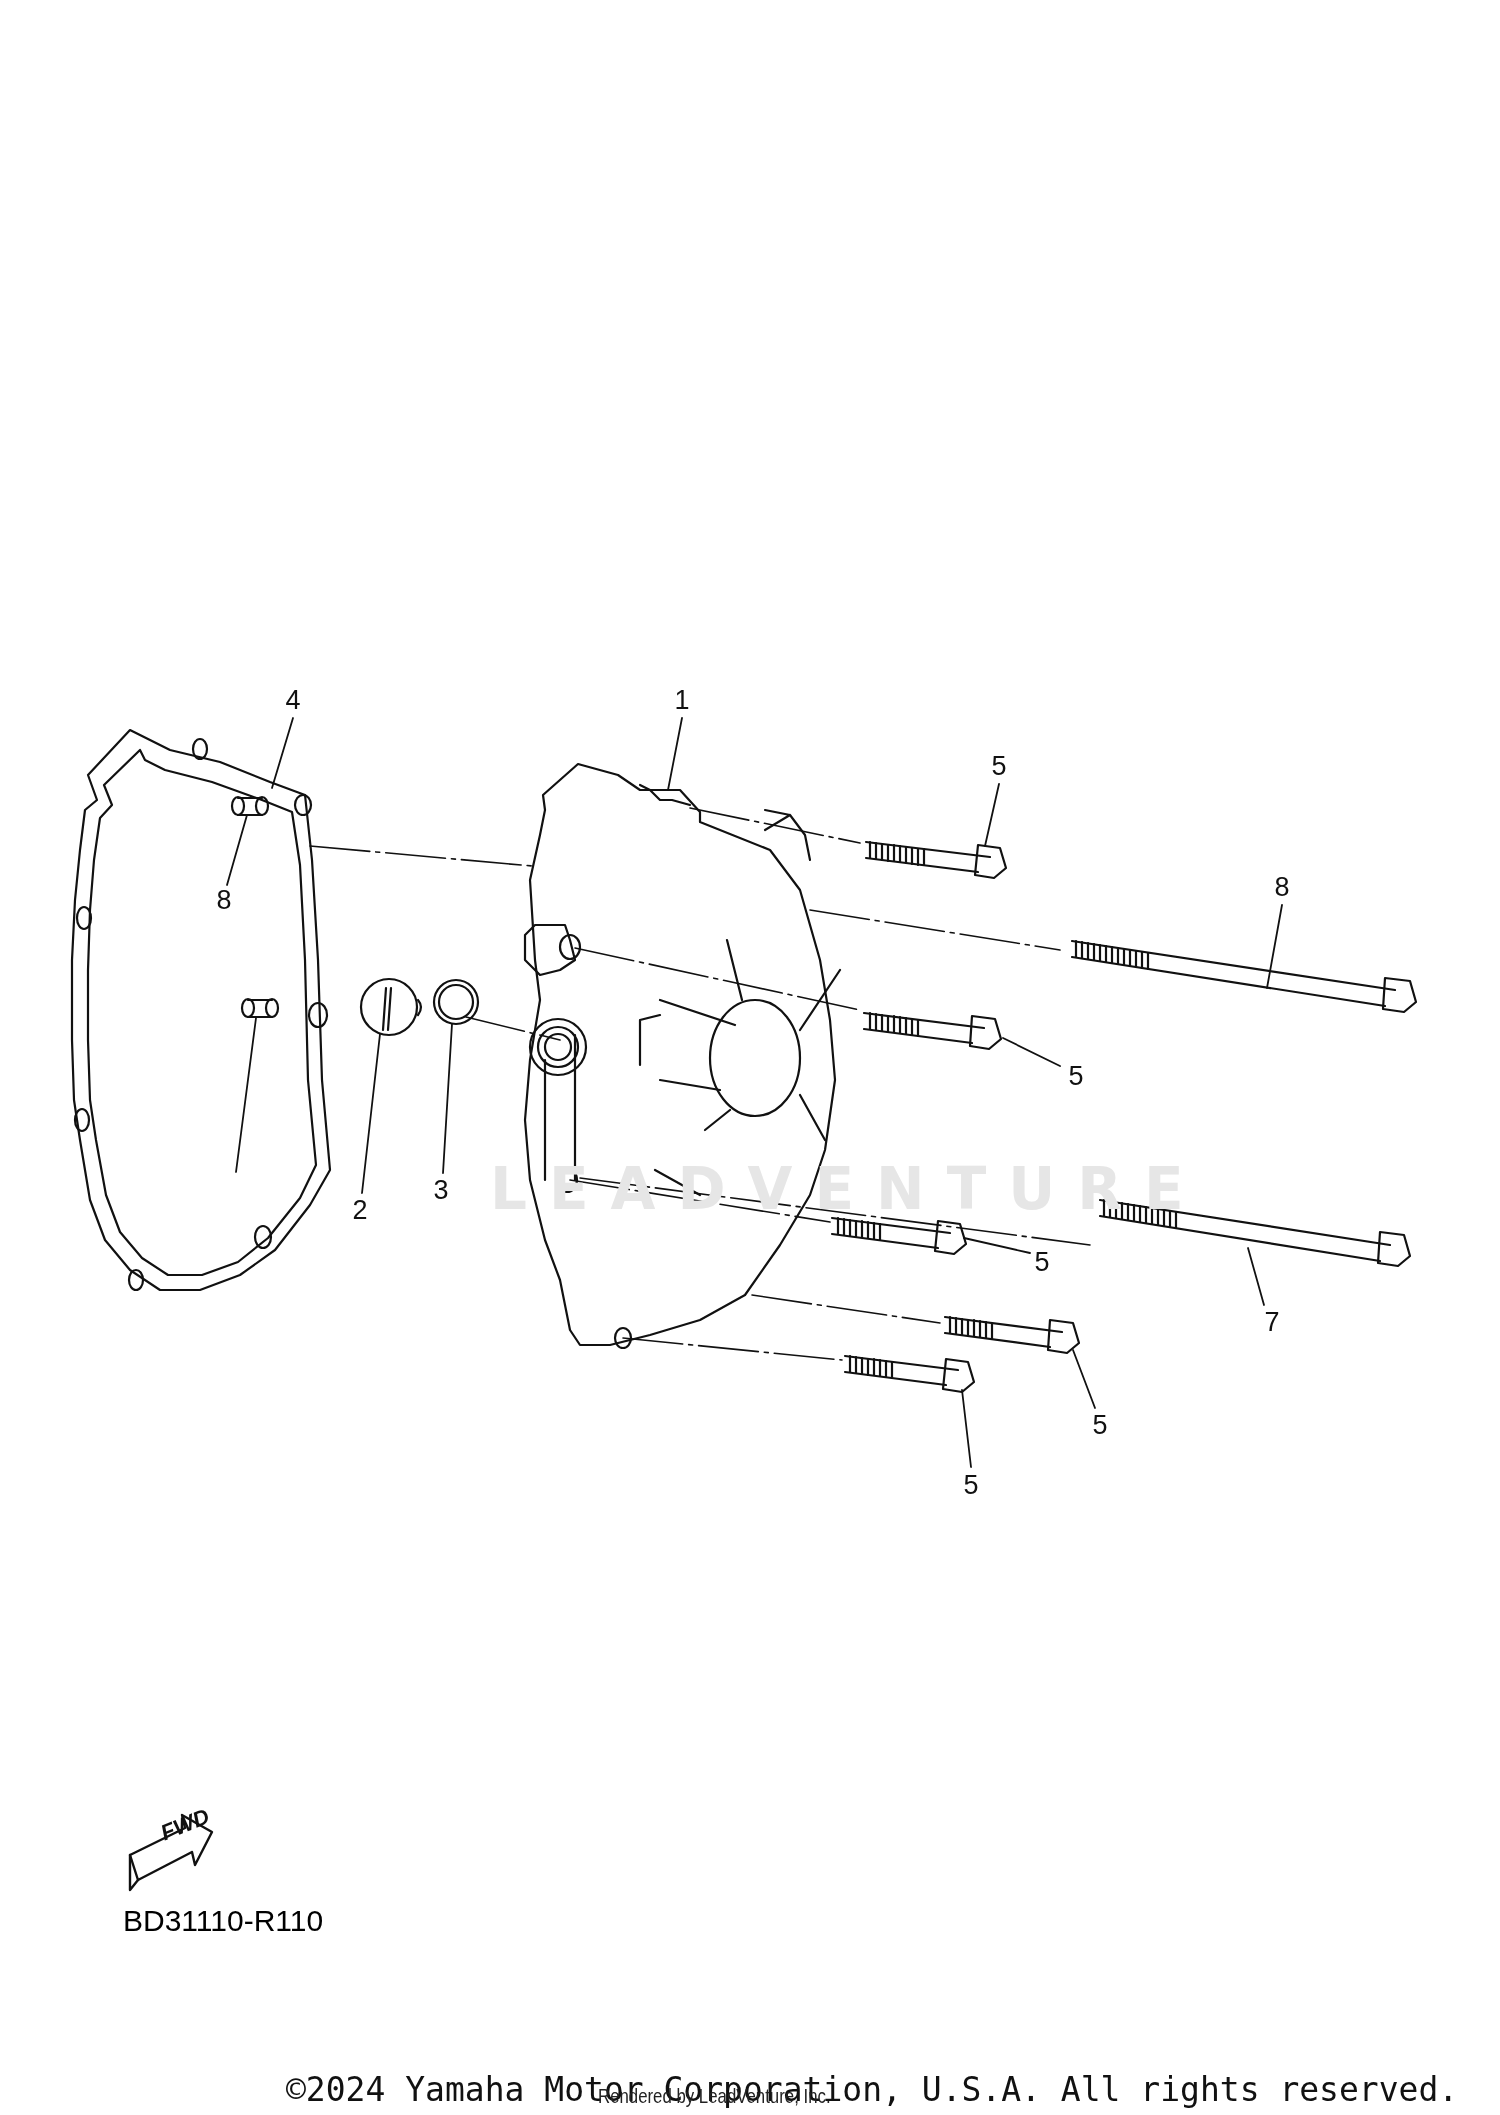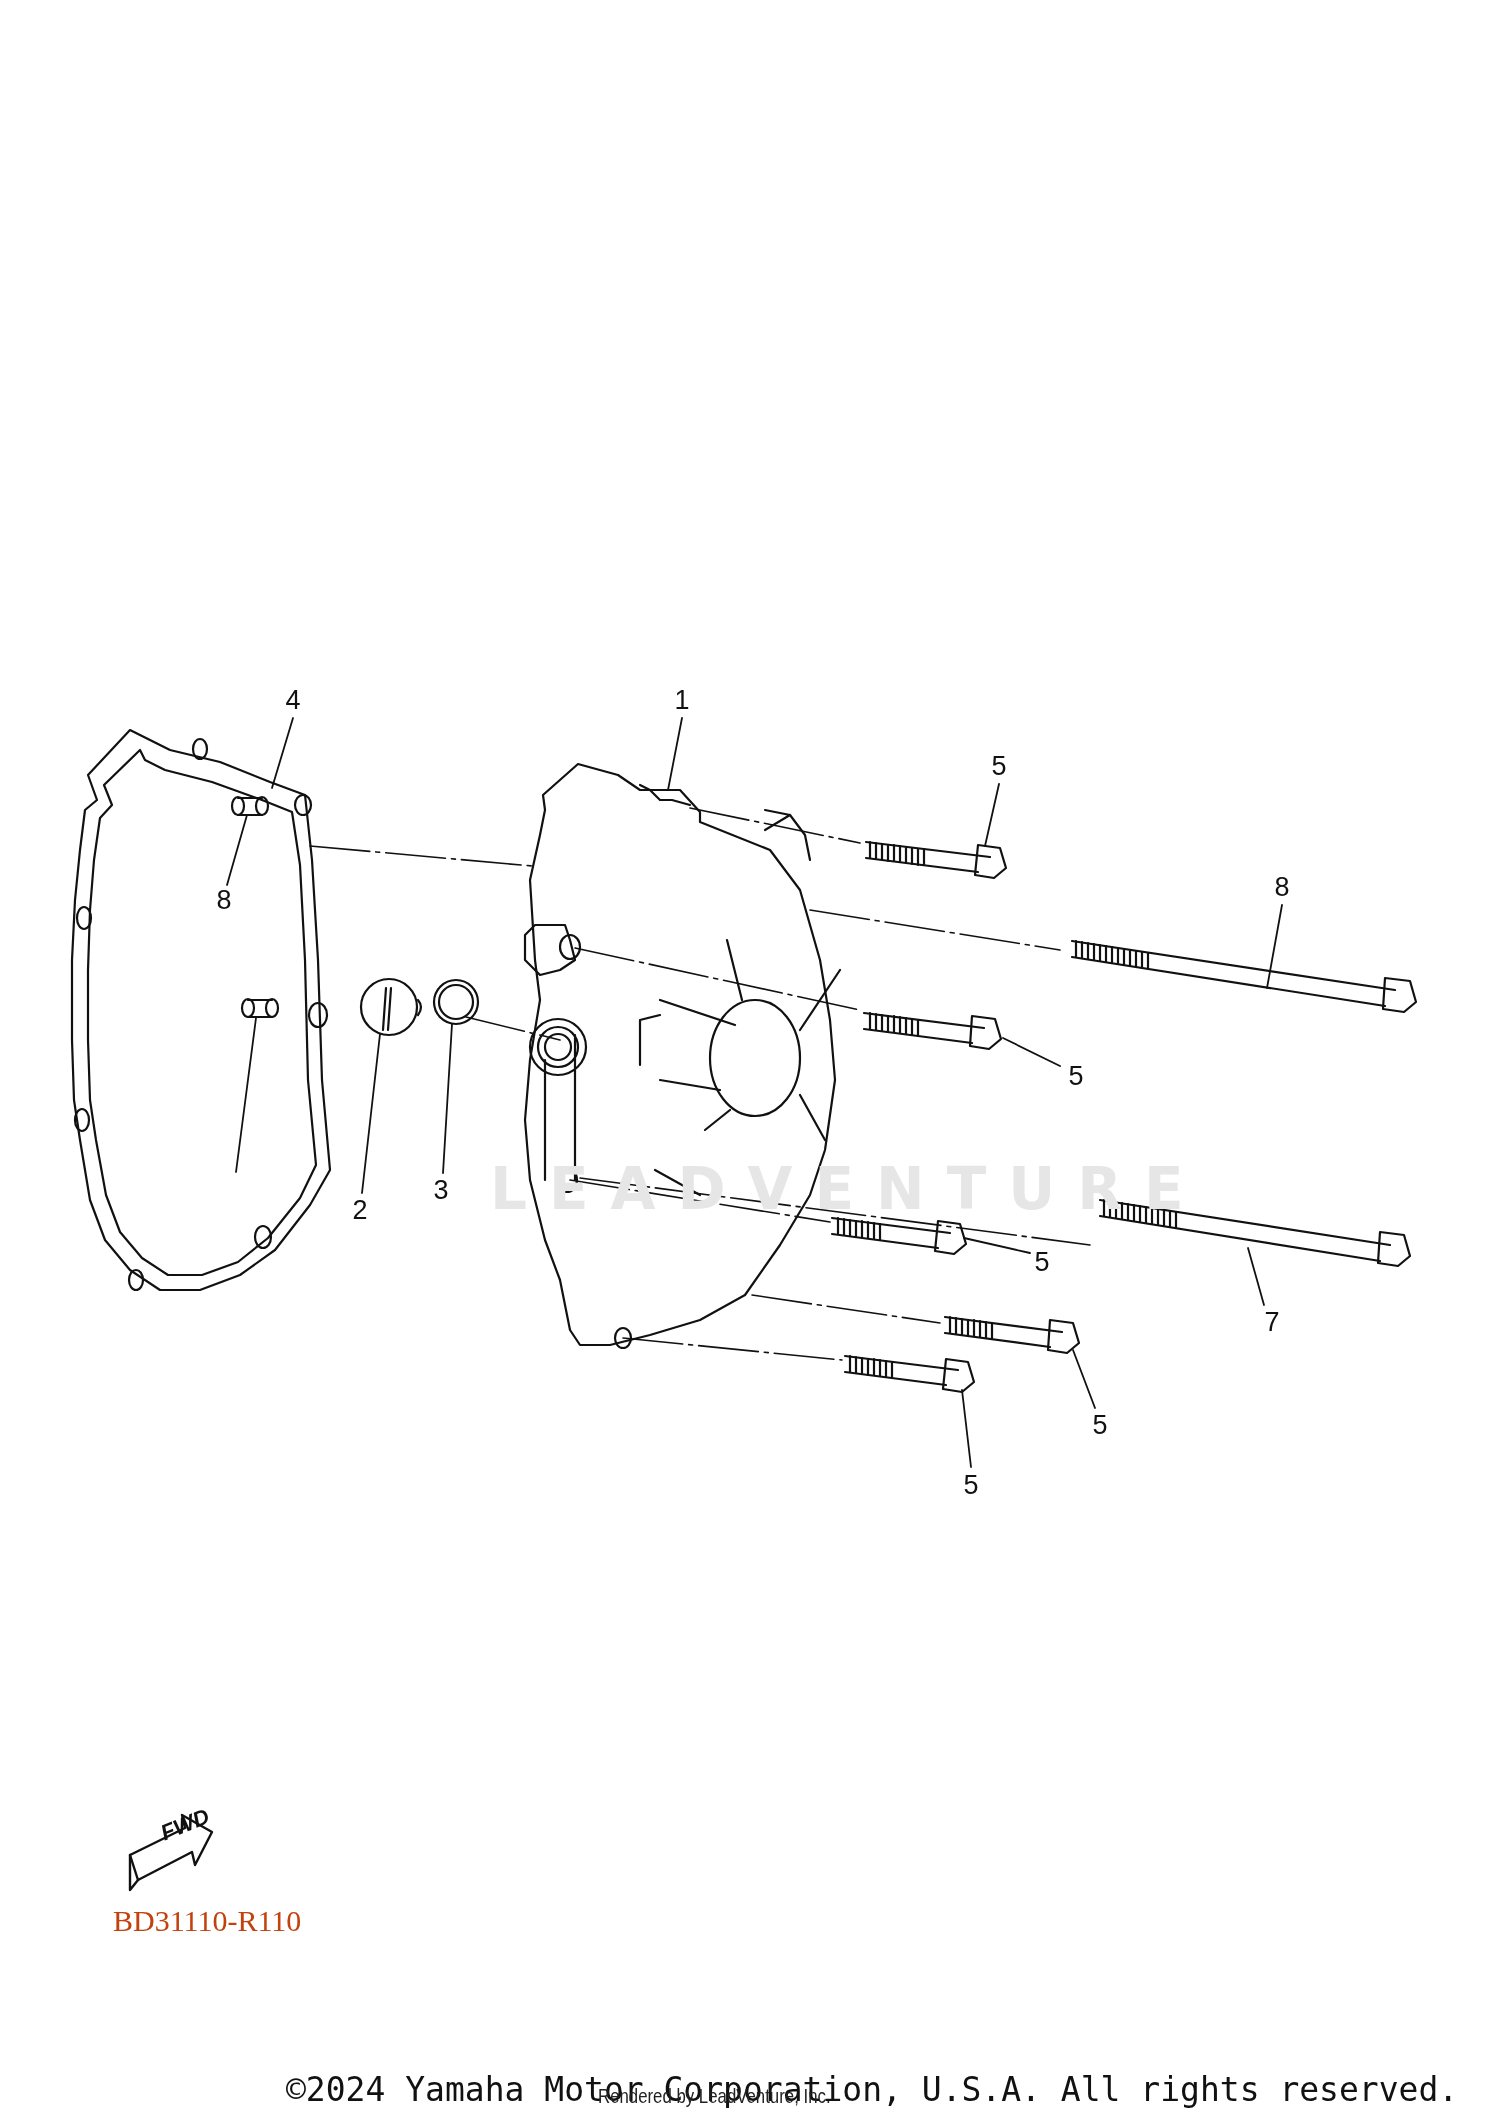--- a/index.html
+++ b/index.html
@@ -1,21 +1,21 @@
 <!DOCTYPE html>
 <html><head>
 <meta charset="utf-8">
 <style>
   html, body { margin:0; padding:0; background:#ffffff; }
   body { width:1500px; height:2115px; position:relative; overflow:hidden; font-family:"Liberation Sans", sans-serif; }
   .diagram { position:absolute; left:0; top:0; width:1500px; height:2115px; }
   .callout { position:absolute; font-family:"Liberation Sans", sans-serif; font-size:27px; color:#111; line-height:1; transform:translate(-50%,-50%); }
   .watermark { position:absolute; left:490px; top:1155px; font-family:"DejaVu Sans", sans-serif; font-size:58px; letter-spacing:22px; color:#e6e6e6; font-weight:bold; }
   .fwd-label { position:absolute; left:160px; top:1812px; font-family:"Liberation Sans", sans-serif; font-weight:bold; font-style:italic; font-size:22px; color:#111; transform:rotate(-22deg); }
-  .code { position:absolute; left:113px; top:1904px; font-family:Liberation Serif, serif; font-size:30px; color:#c2410c; }
+  .code { position:absolute; left:123px; top:1904px; font-family:Liberation Sans, sans-serif; font-size:30px; color:#000000; }
   .copyright { position:absolute; left:286px; top:2070px; font-family:"DejaVu Sans Mono", monospace; font-size:33px; color:#111; white-space:nowrap; }
   .rendered { position:absolute; left:598px; top:2084px; font-family:"Liberation Sans", sans-serif; font-size:21px; color:#222; white-space:nowrap; transform:scaleX(0.8); transform-origin:left; }
 </style>
 </head>
 <body>
 
 <svg class="diagram" viewBox="0 0 1500 2115" xmlns="http://www.w3.org/2000/svg">
   <g fill="none" stroke="#111" stroke-width="2.2" stroke-linejoin="round" stroke-linecap="round">
 
     <g>

